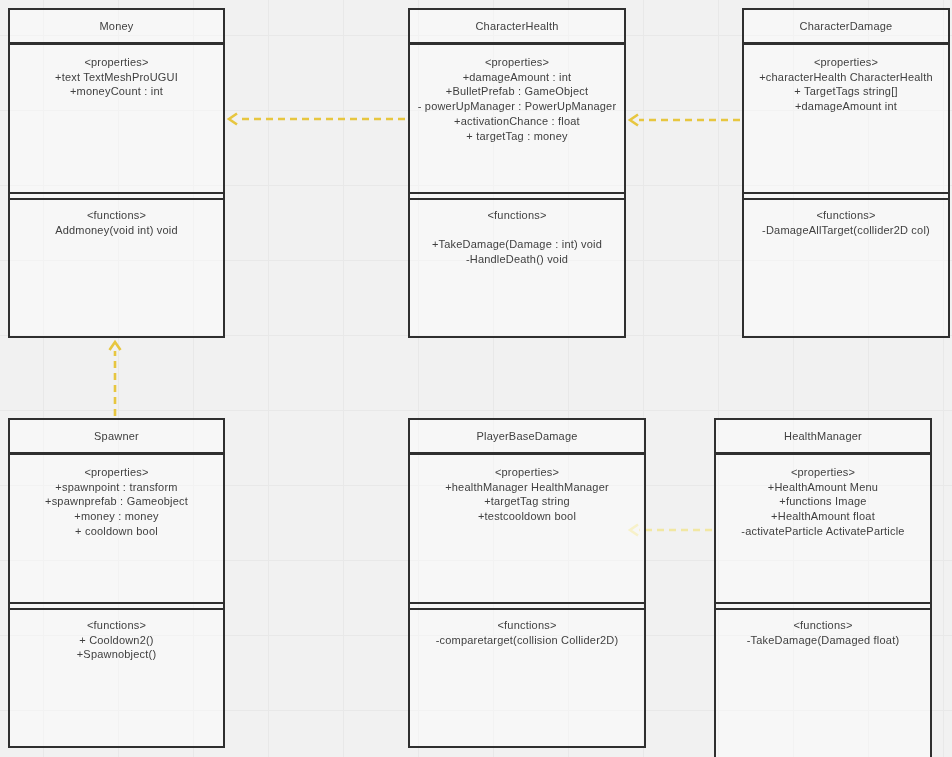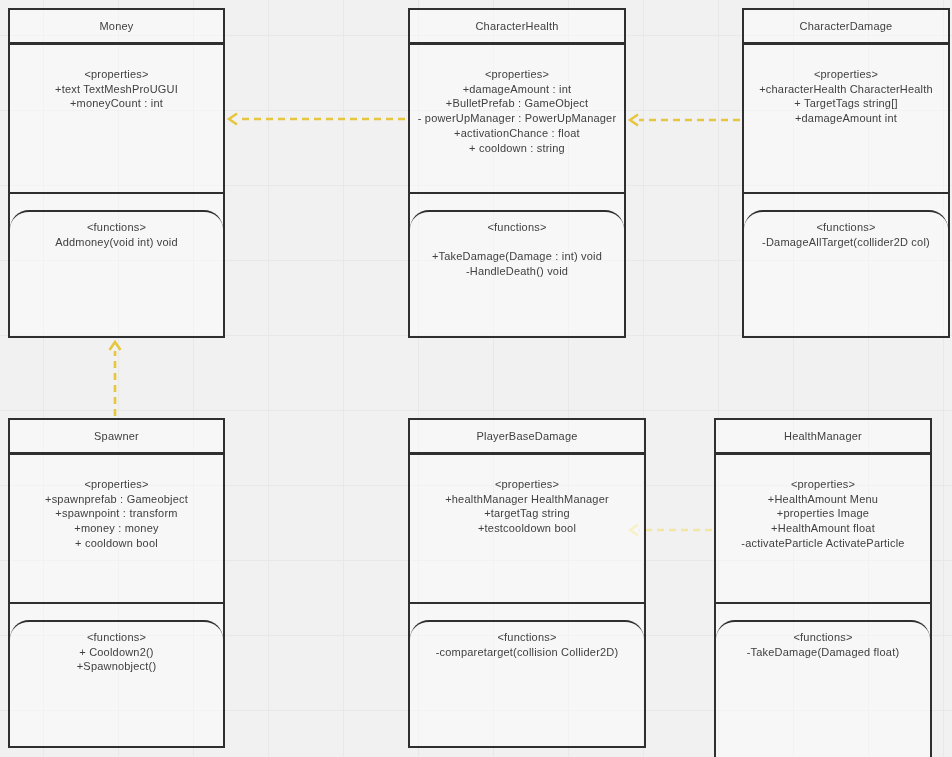--- a/index.html
+++ b/index.html
@@ -41,29 +41,28 @@
     flex: 0 0 32px;
     display: flex;
     align-items: center;
     justify-content: center;
     border-bottom: 3px solid #2f2f2f;
   }
   .props-section {
     flex: 0 0 149px;
     box-sizing: border-box;
     border-bottom: 2px solid #2f2f2f;
-    padding-top: 22px;
+    padding-top: 10px;
   }
   .funcs-section {
     flex: 1 1 auto;
     box-sizing: border-box;
     border-top: 2px solid #2f2f2f;
-    margin-top: 16px;
+    margin-top: 4px;
     padding-top: 8px;
-    border-radius: 19px;
   }
   .m-line {
     min-height: 14.7px;
     line-height: 14.7px;
     white-space: nowrap;
   }
 </style>
 </head>
 <body>
 
@@ -104,21 +103,21 @@
   </div>
     <div class="class-box" style="left: 408px; top: 8px; width: 218px; height: 330px;">
     <div class="class-title">CharacterHealth</div>
     <div class="props-section">
       <div class="m-line">&lt;properties&gt;</div>
       <div>
           <div class="m-line">+damageAmount : int</div>
           <div class="m-line">+BulletPrefab : GameObject</div>
           <div class="m-line">- powerUpManager : PowerUpManager</div>
           <div class="m-line">+activationChance : float</div>
-          <div class="m-line">+ cooldown : string</div>
+          <div class="m-line">+ targetTag : money</div>
         </div>
     </div>
     <div class="funcs-section">
       <div class="m-line">&lt;functions&gt;</div>
       <div>
           <div class="m-line">&nbsp;</div>
           <div class="m-line">+TakeDamage(Damage : int) void</div>
           <div class="m-line">-HandleDeath() void</div>
         </div>
     </div>
@@ -138,22 +137,22 @@
       <div>
           <div class="m-line">-DamageAllTarget(collider2D col)</div>
         </div>
     </div>
   </div>
     <div class="class-box" style="left: 8px; top: 418px; width: 217px; height: 330px;">
     <div class="class-title">Spawner</div>
     <div class="props-section">
       <div class="m-line">&lt;properties&gt;</div>
       <div>
+          <div class="m-line">+spawnpoint : transform</div>
           <div class="m-line">+spawnprefab : Gameobject</div>
-          <div class="m-line">+spawnpoint : transform</div>
           <div class="m-line">+money : money</div>
           <div class="m-line">+ cooldown bool</div>
         </div>
     </div>
     <div class="funcs-section">
       <div class="m-line">&lt;functions&gt;</div>
       <div>
           <div class="m-line">+ Cooldown2()</div>
           <div class="m-line">+Spawnobject()</div>
         </div>
@@ -175,21 +174,21 @@
           <div class="m-line">-comparetarget(collision Collider2D)</div>
         </div>
     </div>
   </div>
     <div class="class-box" style="left: 714px; top: 418px; width: 218px; height: 395px;">
     <div class="class-title">HealthManager</div>
     <div class="props-section">
       <div class="m-line">&lt;properties&gt;</div>
       <div>
           <div class="m-line">+HealthAmount Menu</div>
-          <div class="m-line">+properties Image</div>
+          <div class="m-line">+functions Image</div>
           <div class="m-line">+HealthAmount float</div>
           <div class="m-line">-activateParticle ActivateParticle</div>
         </div>
     </div>
     <div class="funcs-section">
       <div class="m-line">&lt;functions&gt;</div>
       <div>
           <div class="m-line">-TakeDamage(Damaged float)</div>
         </div>
     </div>

